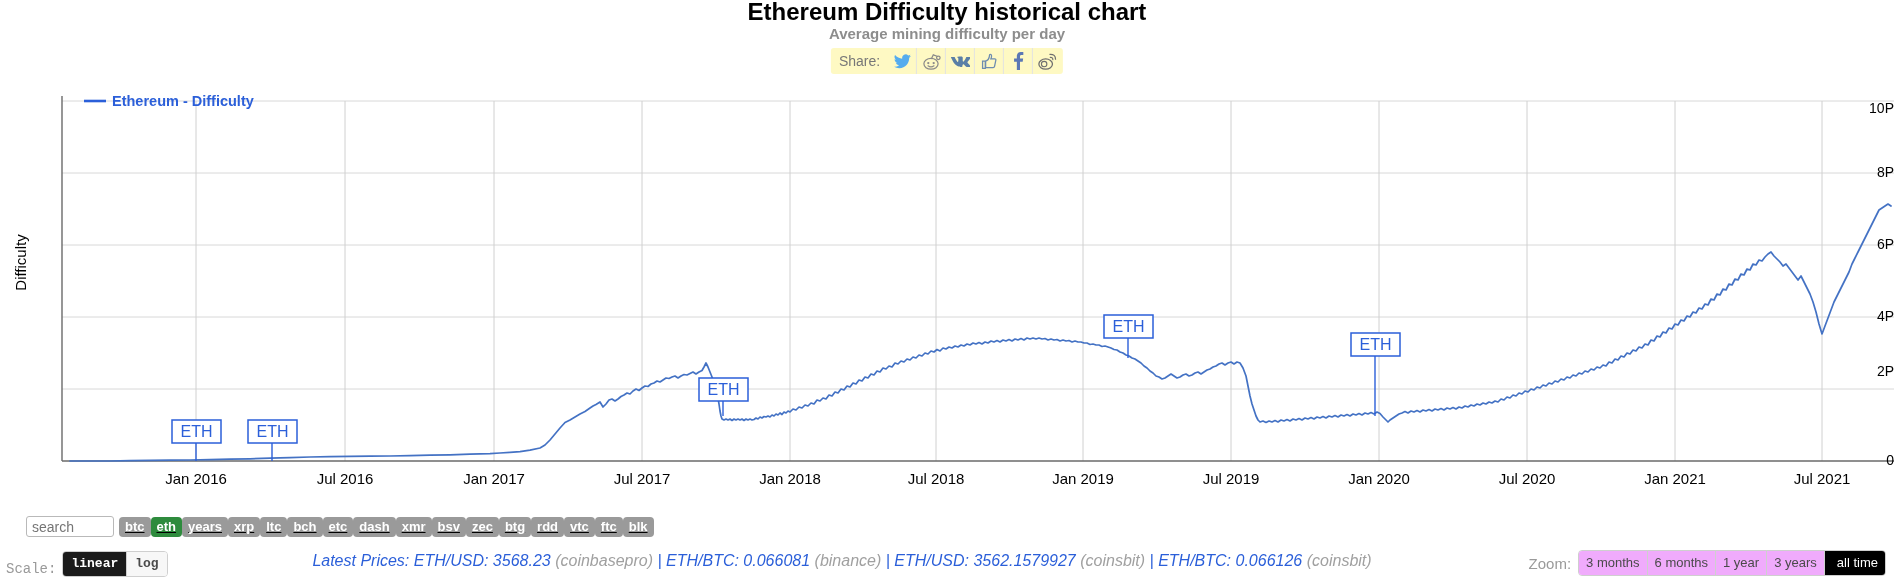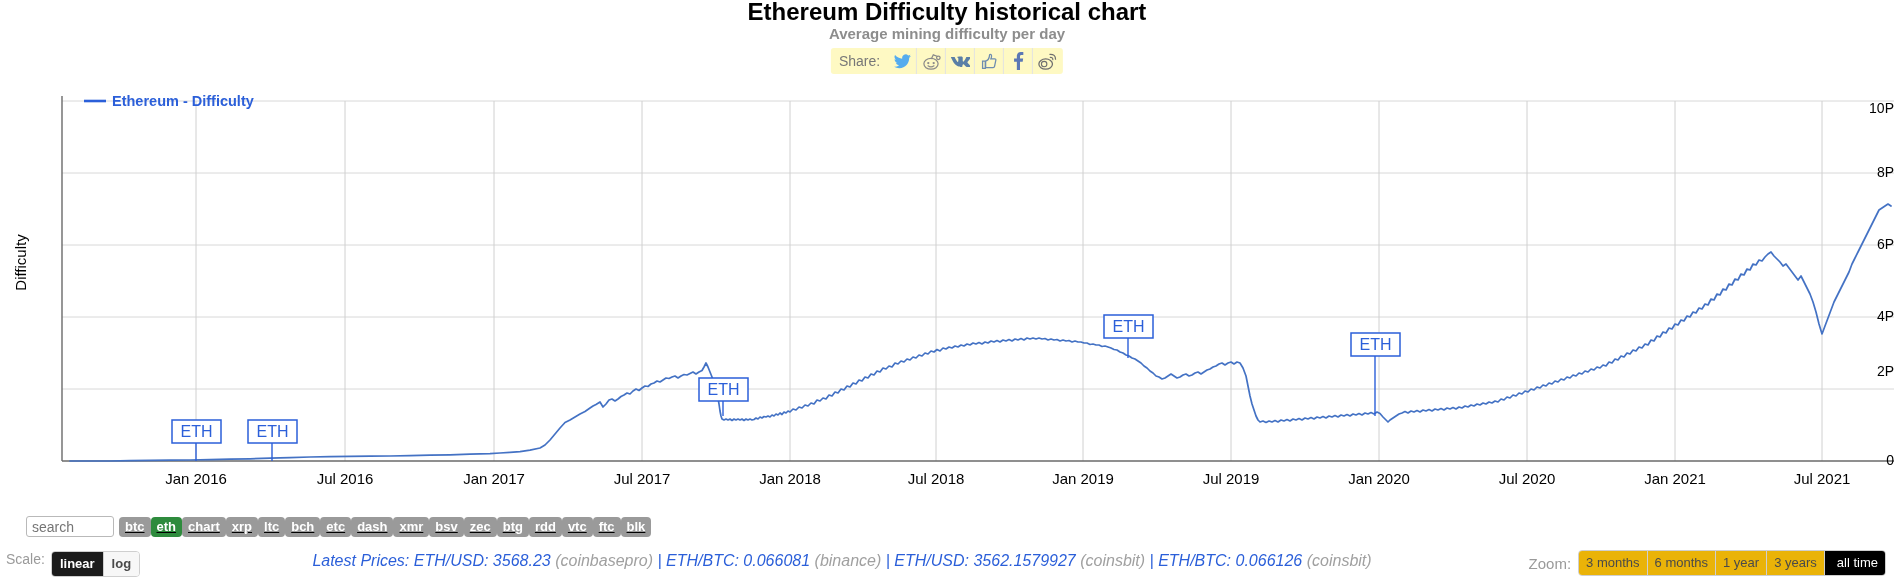--- a/index.html
+++ b/index.html
@@ -88,21 +88,21 @@
     border-radius: 4px;
     padding: 3px 6px 4px 6px;
     line-height: 13px;
     cursor: pointer; user-select: none;
   }
   .coin.active { background: #2e8b3d; }
 
   
   .scale-group {
     position: absolute; left: 6px; top: 551px;
-    display: flex; align-items: flex-start;
+    display: flex; align-items: flex-end; font-family: Liberation Mono, monospace;
   }
   .scale-label { font-size: 14px; color: #9a9a9a; margin-right: 6px; }
   .seg {
     display: flex; border: 1px solid #cfcfcf; border-radius: 4px; overflow: hidden;
   }
   .seg span {
     font-size: 13px; font-weight: bold; line-height: 13px;
     padding: 5px 8px 6px 8px;
     background: #f7f7f7; color: #4a4a4a; cursor: pointer;
     border-left: 1px solid #cfcfcf;
@@ -123,21 +123,21 @@
     position: absolute; right: 8px; top: 550px;
     display: flex; align-items: center;
   }
   .zoom-label { font-size: 15px; color: #9a9a9a; margin-right: 7px; }
   .seg2 {
     display: flex; border: 1px solid #cfcfcf; border-radius: 4px; overflow: hidden;
   }
   .seg2 span {
     font-size: 13px; line-height: 13px;
     padding: 5px 7px 6px 7px;
-    background: #eab308; color: #4a4a4a; cursor: pointer;
+    background: #f0abfc; color: #4a4a4a; cursor: pointer;
     border-left: 1px solid #cfcfcf; white-space: nowrap;
   }
   .seg2 span:first-child { border-left: none; }
   .seg2 span.on { background: #000000; color: #ffffff; padding-left: 12px; }
 </style>
 </head>
 <body>
 
 <div class="page">
 
@@ -356,21 +356,21 @@
     <div class="xtick" style="left:1527px; top:384px;">Jul 2020</div>
     <div class="xtick" style="left:1675px; top:384px;">Jan 2021</div>
     <div class="xtick" style="left:1822px; top:384px;">Jul 2021</div>
   </div>
 
   <div class="ticker-row">
     <input class="search-box" type="text" placeholder="search" style="">
     <span id="coin-list" style="display:flex; text-decoration:underline;">
         <span class="coin">btc</span>
         <span class="coin active">eth</span>
-        <span class="coin">chart</span>
+        <span class="coin">years</span>
         <span class="coin">xrp</span>
         <span class="coin">ltc</span>
         <span class="coin">bch</span>
         <span class="coin">etc</span>
         <span class="coin">dash</span>
         <span class="coin">xmr</span>
         <span class="coin">bsv</span>
         <span class="coin">zec</span>
         <span class="coin">btg</span>
         <span class="coin">rdd</span>

